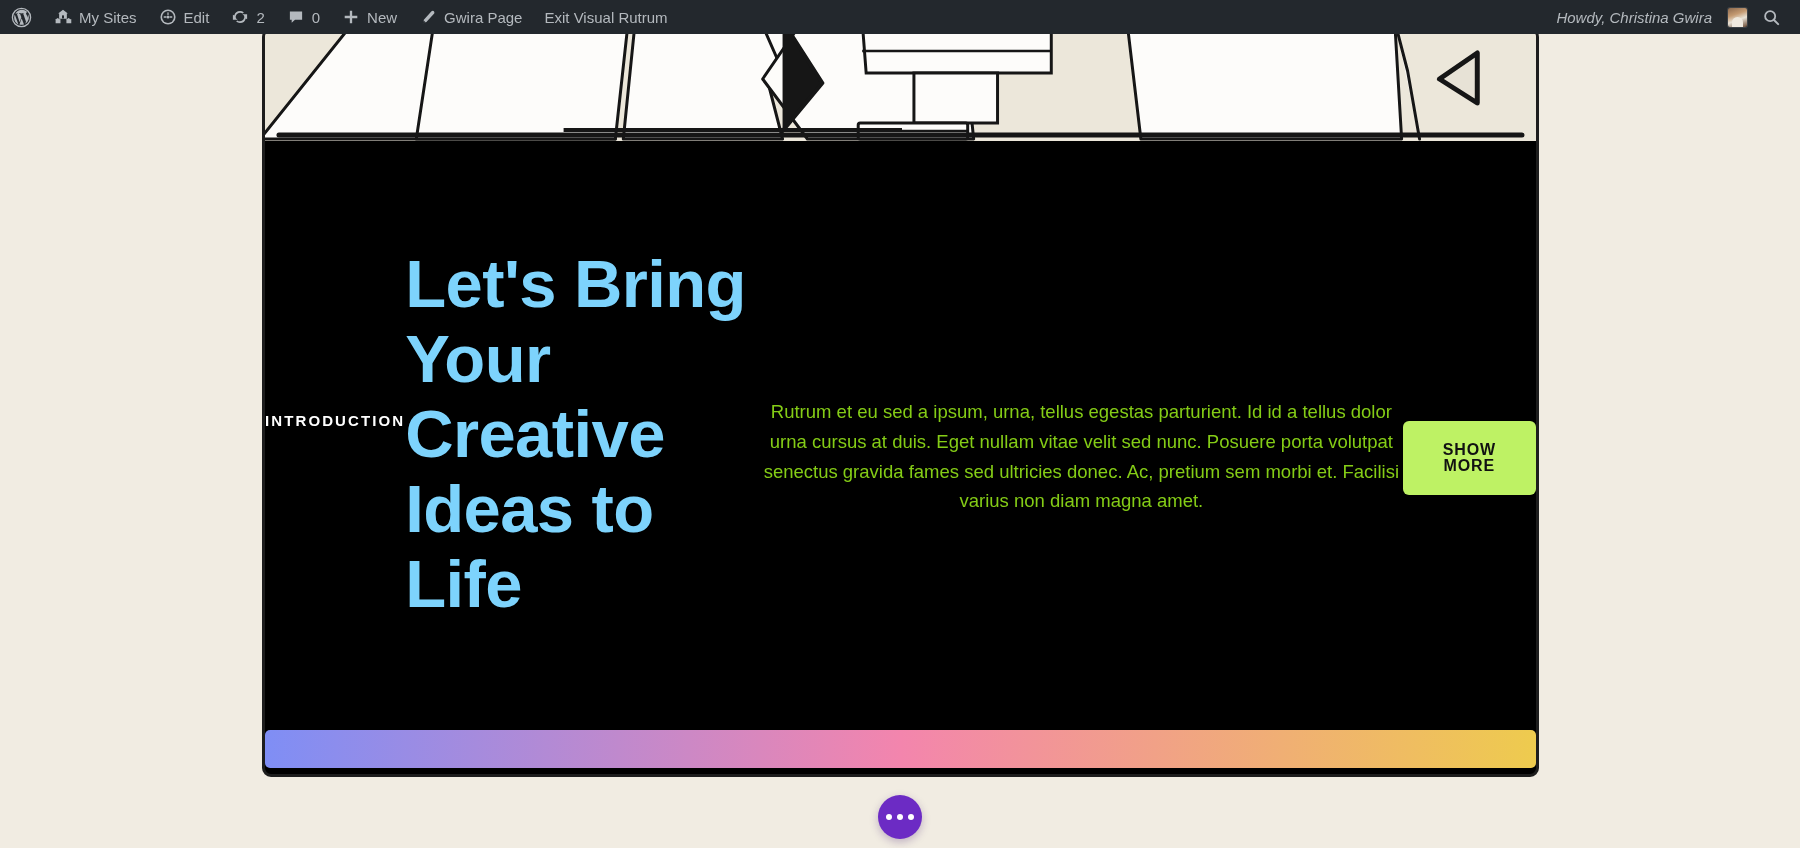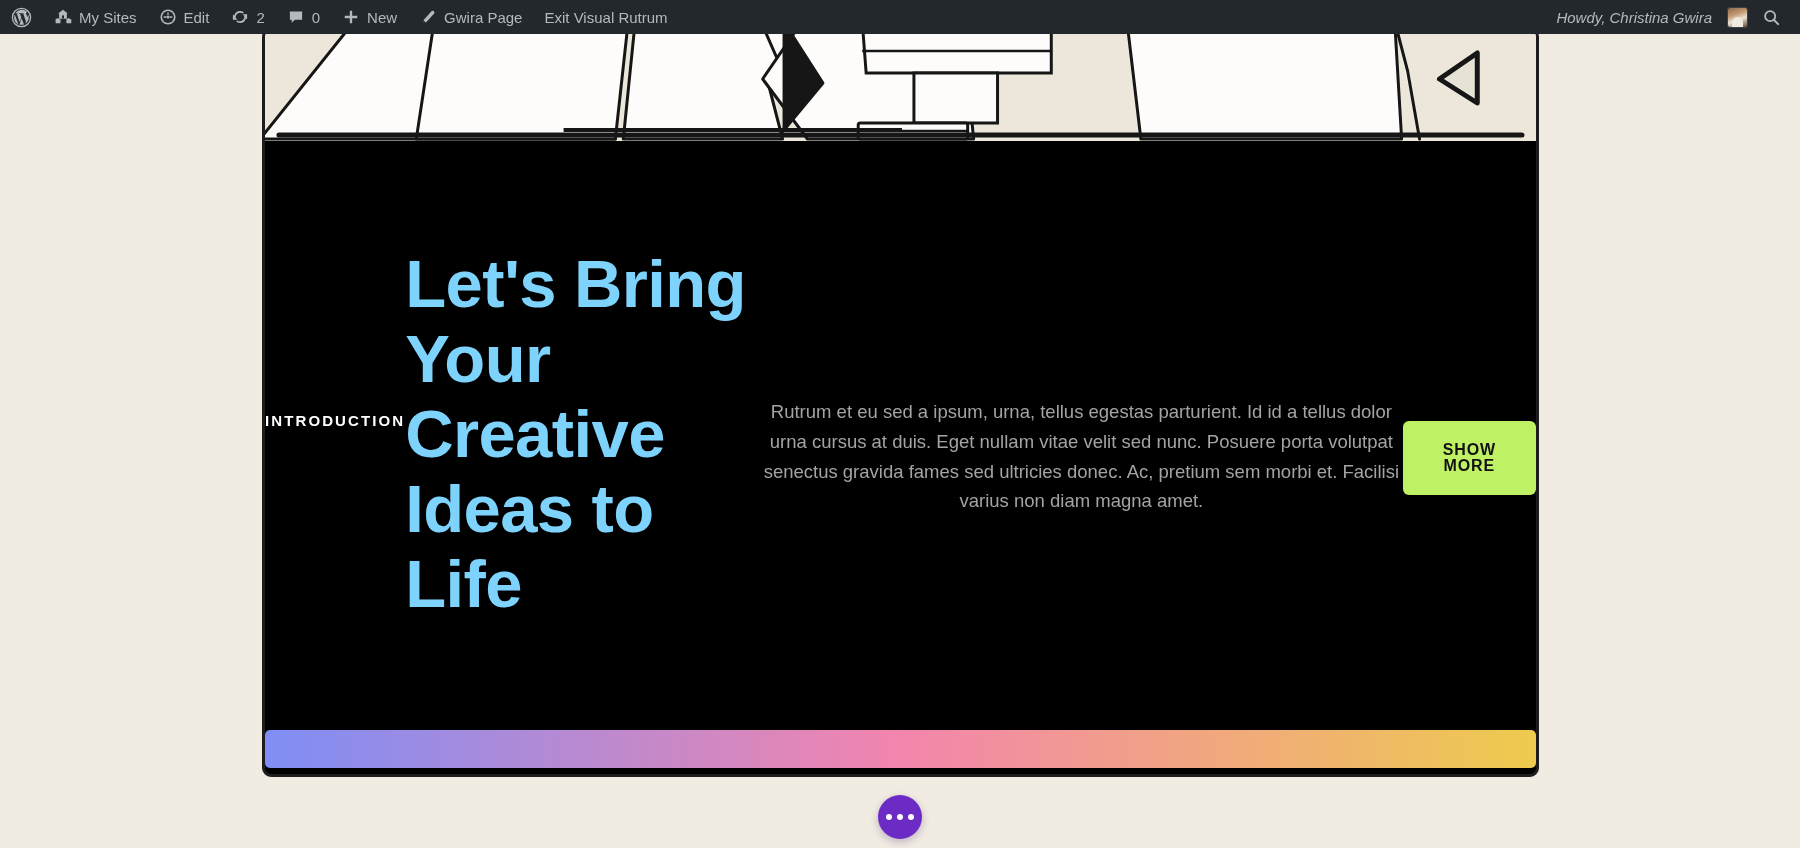--- a/index.html
+++ b/index.html
@@ -102,21 +102,21 @@
     color:#7dd3fc;
     font-size:67px;
     font-weight:bold;
     line-height:1.12;
     text-align:left;
     letter-spacing:-0.6px;
     max-width:920px;
   }
 
   #paragraph {
-    color:#a3a3a3;
+    color:#84cc16;
     font-size:18.5px;
     line-height:1.62;
     text-align:center;
     max-width:880px;
     margin-top:46px;
     font-weight:400;
   }
 
   #show-more-btn {
     margin-top:48px;

